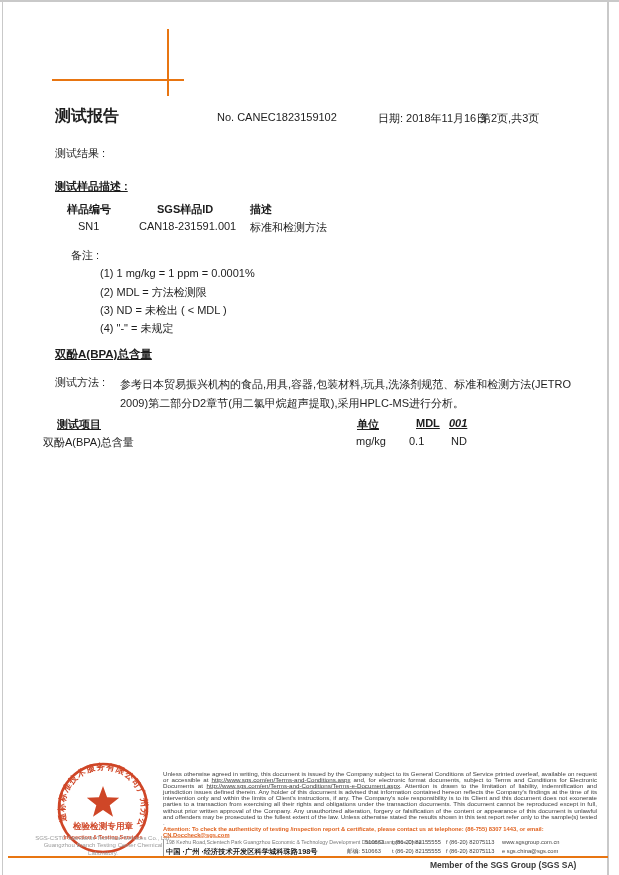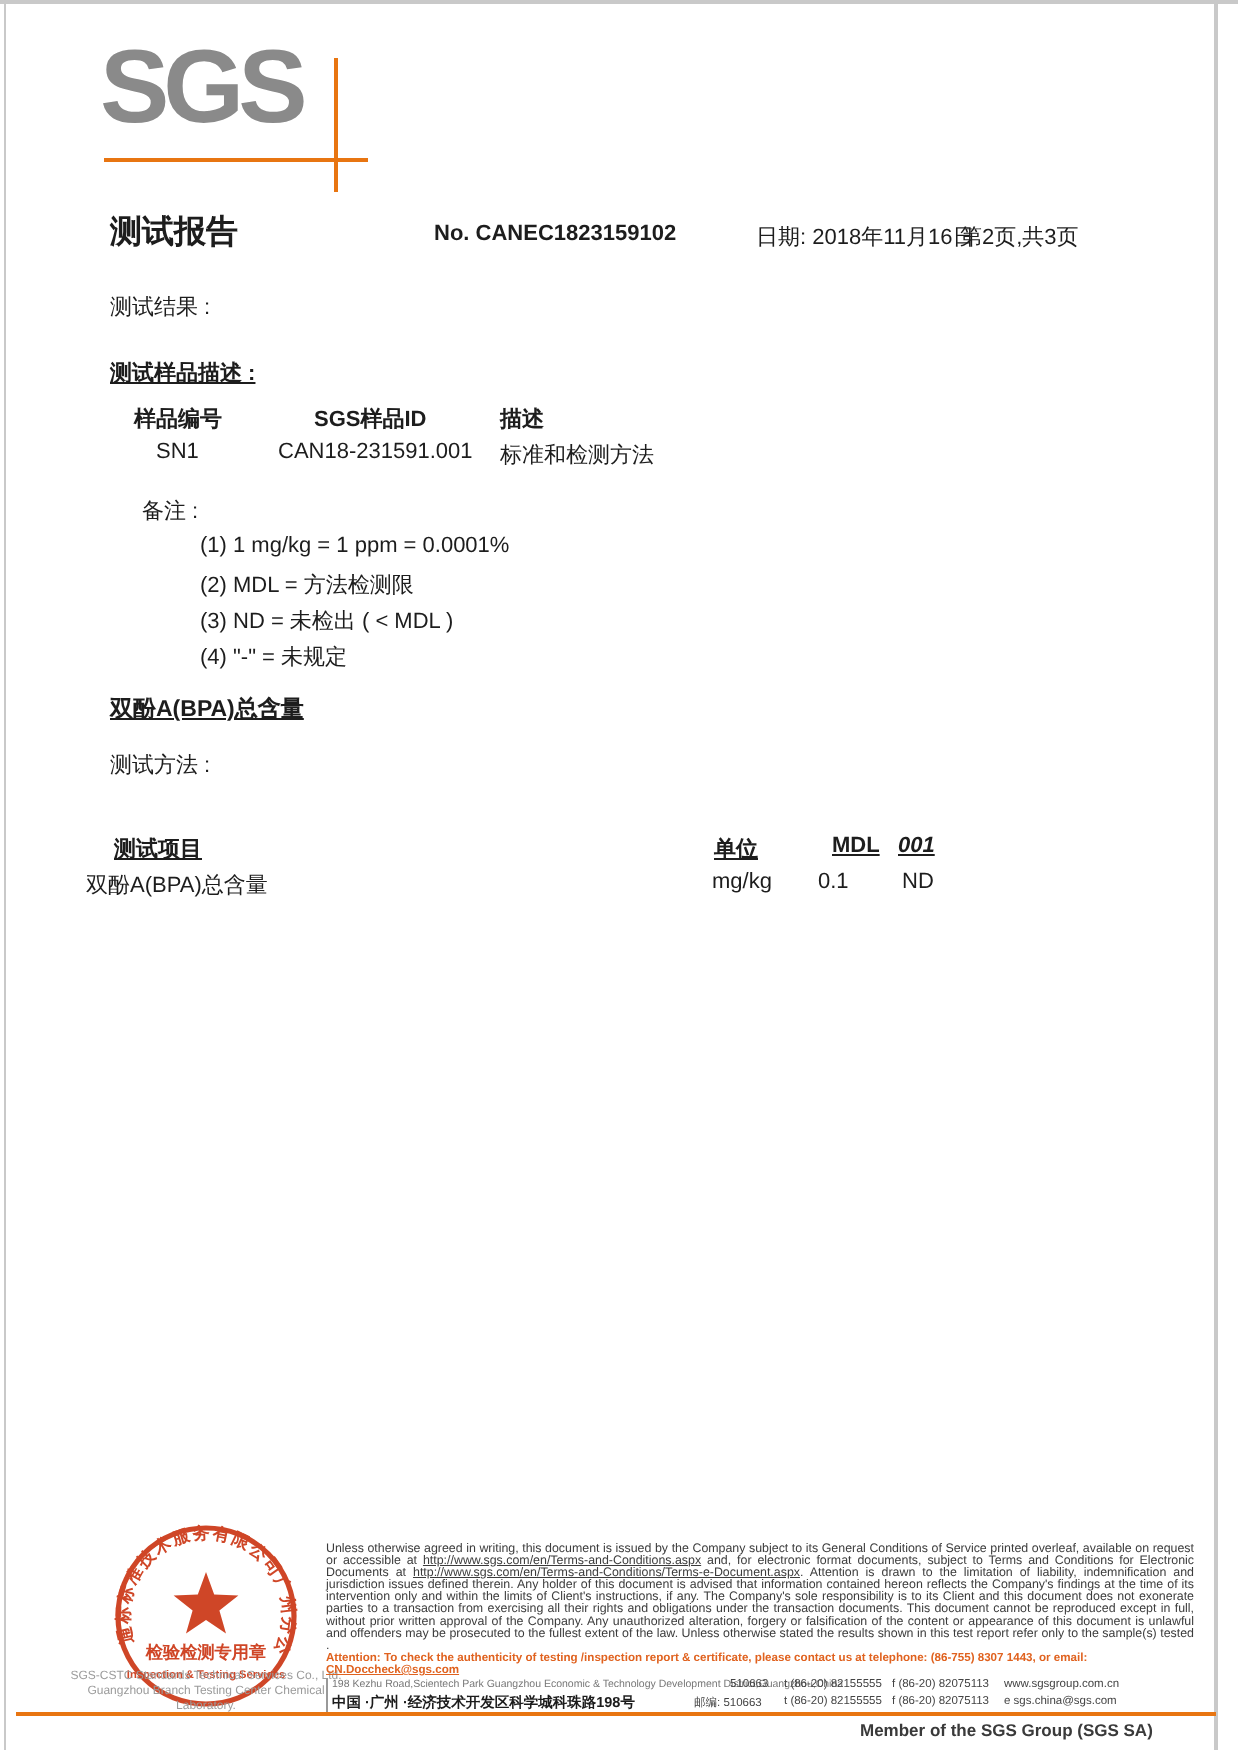--- a/index.html
+++ b/index.html
@@ -26,26 +26,25 @@
 </style>
 </head>
 <body>
 
 <div class="page">
 
   <div class="edge" style="left:0;top:0;width:619px;height:2px;"></div>
   <div class="edge" style="left:2px;top:2px;width:1px;height:873px;"></div>
   <div class="edge" style="left:607px;top:2px;width:2px;height:873px;"></div>
 
-  <div class="logo-text">SGS</div>
   <div class="oline" style="left:52px;top:79px;width:132px;height:2px;"></div>
   <div class="oline" style="left:167px;top:29px;width:2px;height:67px;"></div>
 
   <div class="abs b" style="left:55px;top:106px;font-size:16px;">测试报告</div>
-  <div class="abs t11" style="left:217px;top:111px;font-weight:bold;">No. CANEC1823159102</div>
+  <div class="abs t11" style="left:217px;top:111px;">No. CANEC1823159102</div>
   <div class="abs t11" style="left:378px;top:111px;">日期: 2018年11月16日</div>
   <div class="abs t11" style="left:480px;top:111px;">第2页,共3页</div>
 
   <div class="abs t11" style="left:55px;top:146px;">测试结果 :</div>
   <div class="abs t11 b u" style="left:55px;top:179px;">测试样品描述 :</div>
 
   <div class="abs t11 b" style="left:67px;top:202px;">样品编号</div>
   <div class="abs t11 b" style="left:157px;top:202px;">SGS样品ID</div>
   <div class="abs t11 b" style="left:250px;top:202px;">描述</div>
   <div class="abs t11" style="left:78px;top:220px;">SN1</div>
@@ -53,20 +52,21 @@
   <div class="abs t11" style="left:250px;top:220px;">标准和检测方法</div>
 
   <div class="abs t11" style="left:71px;top:248px;">备注 :</div>
   <div class="abs t11" style="left:100px;top:267px;">(1) 1 mg/kg = 1 ppm = 0.0001%</div>
   <div class="abs t11" style="left:100px;top:285px;">(2) MDL = 方法检测限</div>
   <div class="abs t11" style="left:100px;top:303px;">(3) ND = 未检出 ( &lt; MDL )</div>
   <div class="abs t11" style="left:100px;top:321px;">(4) "-" = 未规定</div>
 
   <div class="abs b u" style="left:55px;top:347px;font-size:11.5px;">双酚A(BPA)总含量</div>
   <div class="abs t11" style="left:55px;top:375px;">测试方法 :</div>
+  <div class="abs t11" style="left:120px;top:375px;width:468px;white-space:normal;line-height:19px;">参考日本贸易振兴机构的食品,用具,容器,包装材料,玩具,洗涤剂规范、标准和检测方法(JETRO 2009)第二部分D2章节(用二氯甲烷超声提取),采用HPLC-MS进行分析。</div>
 
   <div class="abs t11 b u" style="left:57px;top:417px;">测试项目</div>
   <div class="abs t11 b u" style="left:357px;top:417px;">单位</div>
   <div class="abs t11 b u" style="left:404px;top:417px;padding-left:12px;">MDL</div>
   <div class="abs t11 b u i" style="left:449px;top:417px;">001</div>
   <div class="abs t11" style="left:43px;top:435px;">双酚A(BPA)总含量</div>
   <div class="abs t11" style="left:356px;top:435px;">mg/kg</div>
   <div class="abs t11" style="left:409px;top:435px;">0.1</div>
   <div class="abs t11" style="left:451px;top:435px;">ND</div>
 

